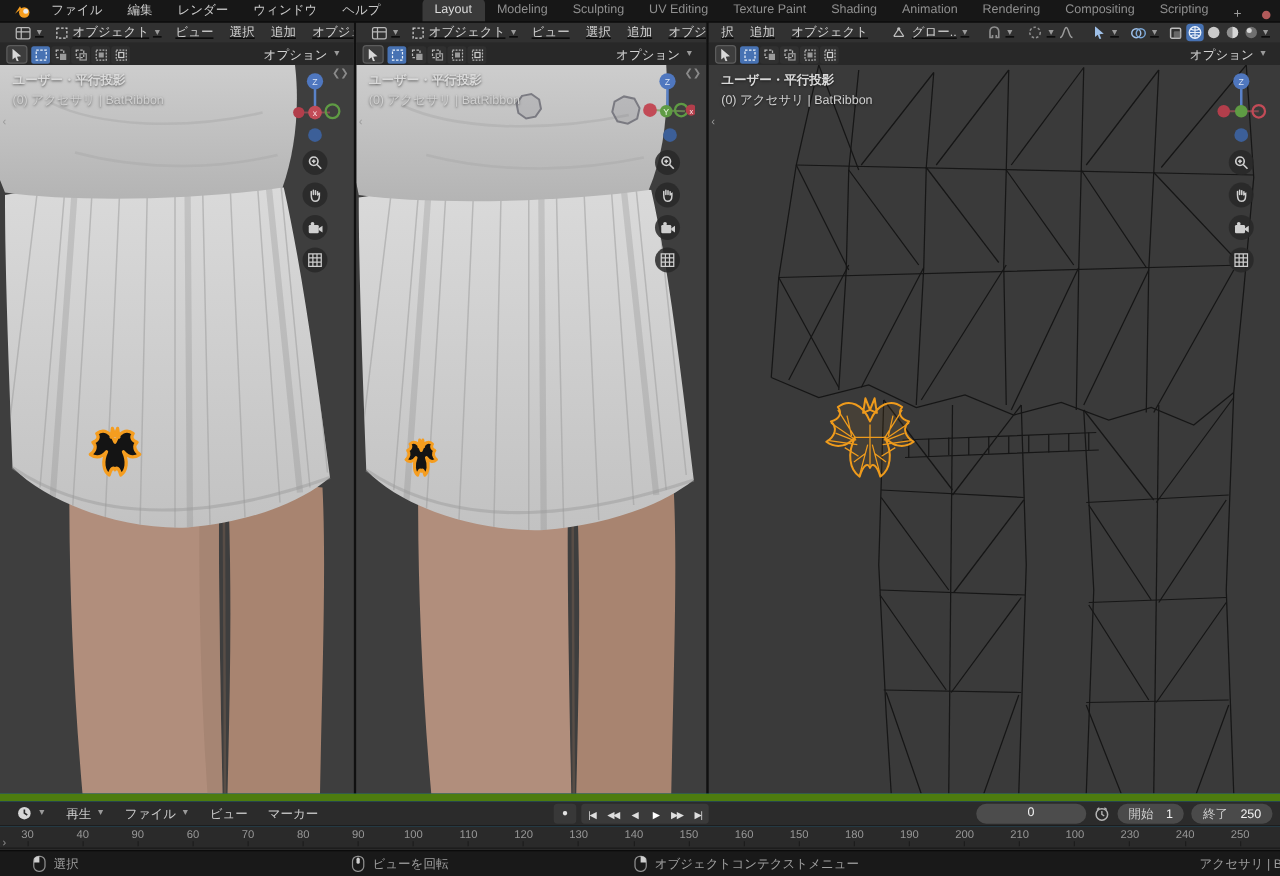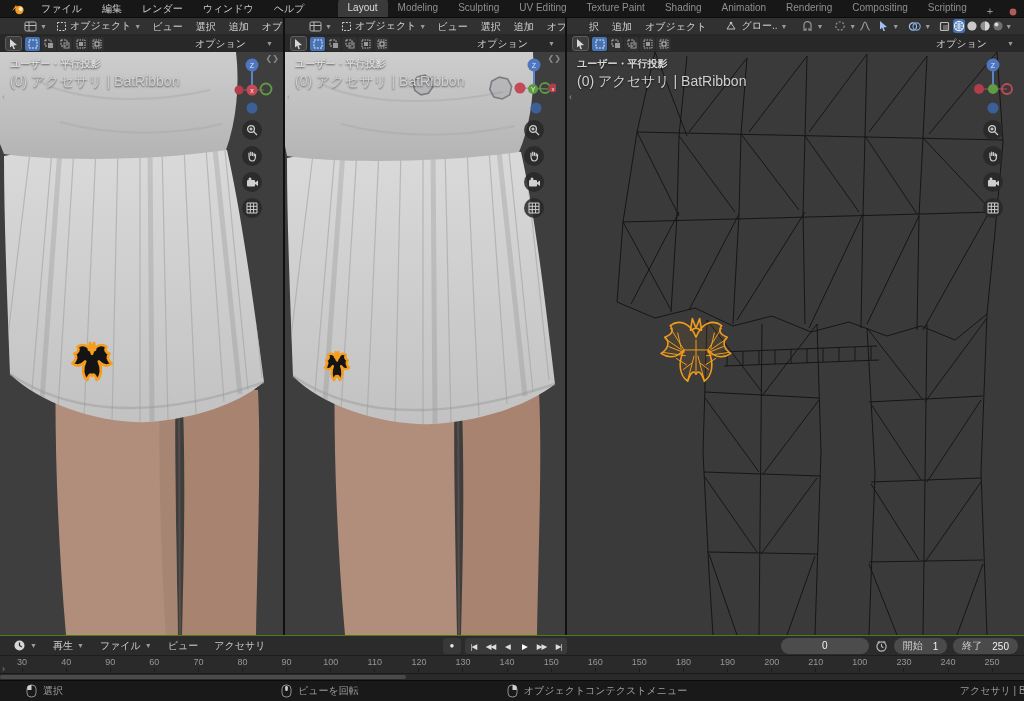--- a/index.html
+++ b/index.html
@@ -21,58 +21,58 @@
   .tab-plus { color:#9a9a9a; font-size:11px; background:none; border:none; padding:0 8px; }
   .topbar-right { margin-left:auto; display:flex; align-items:center; }
 
   
   .workarea { position:absolute; left:0; top:18px; width:1024px; height:617px; background:#101010; }
   .vp { position:absolute; top:0; height:617px; overflow:hidden; background:#3e3e3e; }
   .vp1 { left:0; width:283px; }
   .vp2 { left:285px; width:280px; }
   .vp3 { left:567px; width:457px; }
   .vph { position:absolute; left:0; top:0; right:0; height:17px; background:#313131;
-    display:flex; align-items:center; gap:1px; padding:0 20px; white-space:nowrap;
-    overflow:hidden; border-bottom:1px solid #272727; z-index:5; }
+    display:flex; align-items:center; gap:1px; padding:0 8px; white-space:nowrap;
+    overflow:hidden; border-bottom:1px solid #272727; z-index:5;text-decoration:underline; }
   .vps { position:absolute; left:0; top:17px; right:0; height:17px; background:#282828;
     display:flex; align-items:center; gap:3px; padding:0 5px; overflow:hidden; z-index:5; }
   .hmenu { color:#d2d2d2; font-size:10px; padding:0 6px; height:15px; line-height:15px; border-radius:2px; }
   .hdrop { display:flex; align-items:center; gap:3px; color:#d2d2d2; font-size:10px;
     padding:0 4px; height:15px; border-radius:2px; }
   .caret { font-size:7px; color:#9a9a9a; }
   .ibtn { display:flex; align-items:center; justify-content:center; height:15px; min-width:16px;
     border-radius:2px; color:#c0c0c0; }
   .toolbtn { width:17px; height:15px; background:#3d3d3d; border:1px solid #5c5c5c;
     border-radius:3px; display:flex; align-items:center; justify-content:center; }
   .selmodes { display:flex; gap:1px; }
   .selmode { width:15px; height:14px; border-radius:2px; background:#303030;
     display:flex; align-items:center; justify-content:center; }
   .selmode.active { background:#4772b3; }
   .spacer { flex:1; }
-  .options { display:flex; align-items:center; gap:20px; color:#d2d2d2; font-size:10px; padding:0 5px; }
+  .options { display:flex; align-items:center; gap:4px; color:#d2d2d2; font-size:10px; padding:0 5px; }
   .canvas { position:absolute; left:0; top:34px; right:0; height:583px; }
   .scene { position:absolute; left:0; top:0; width:100%; height:100%; }
   .overlay { position:absolute; left:10px; top:5px; z-index:6; pointer-events:none; }
   .ov1 { color:#dadada; font-size:10px; font-weight:bold; text-shadow:0 1px 2px rgba(0,0,0,.6); }
-  .ov2 { color:#d0d0d0; font-size:14px; margin-top:2px; text-shadow:0 1px 2px rgba(0,0,0,.6); }
+  .ov2 { color:#d0d0d0; font-size:10px; margin-top:2px; text-shadow:0 1px 2px rgba(0,0,0,.6); }
   .ovarrow { position:absolute; left:2px; top:40px; color:#9a9a9a; font-size:9px; z-index:6; }
   .navcol { position:absolute; right:8px; top:4px; width:46px; z-index:6;
     display:flex; flex-direction:column; align-items:center; }
   .navbtn { width:20px; height:20px; border-radius:50%; background:rgba(40,40,40,.85);
     display:flex; align-items:center; justify-content:center; margin-top:6px; }
   .corner-toggle { position:absolute; right:4px; top:2px; color:#8a8a8a; font-size:8px; z-index:6; }
 
   
   .sphere { width:14px; height:14px; border-radius:3px; display:flex; align-items:center;
     justify-content:center; }
   .sphere.active { background:#4772b3; }
 
   
   .timeline { position:absolute; left:0; top:635px; width:1024px; height:45px; background:#0ea5e9;
-    border-top:1px solid #4d7c0f; }
+    border-top:6px solid #4d7c0f; }
   .tl-header { position:relative; height:20px; background:#2b2b2b; display:flex; align-items:center;
     gap:2px; padding:0 6px; border-bottom:1px solid #1d1d1d; }
   .tl-menu { color:#cdcdcd; font-size:10px; padding:0 7px; display:flex; align-items:center; gap:4px; }
   .transport-wrap { position:absolute; left:443px; top:2px; display:flex; align-items:center; gap:4px; }
   .recbtn { width:18px; height:16px; background:#383838; border:none; border-radius:3px;
     color:#e3e3e3; font-size:8px; line-height:16px; }
   .transport { display:flex; background:#3a3a3a; border-radius:3px; overflow:hidden; }
   .tbtn { background:none; border:none; color:#dedede; font-size:7.5px; width:17px; height:16px;
     letter-spacing:-1px; font-family:inherit; }
   .tbtn:nth-child(4){ color:#fff; }
@@ -650,21 +650,21 @@
       </span>
       <span class="tl-menu">
           <span>再生</span>
           <span class="caret">▼</span>
         </span>
       <span class="tl-menu">
           <span>ファイル</span>
           <span class="caret">▼</span>
         </span>
       <span class="tl-menu">ビュー</span>
-      <span class="tl-menu">アクセサリ</span>
+      <span class="tl-menu">マーカー</span>
       <div class="transport-wrap">
         <button class="recbtn">●</button>
         <div class="transport">
             <button class="tbtn">|◀</button>
             <button class="tbtn">◀◀</button>
             <button class="tbtn">◀</button>
             <button class="tbtn">▶</button>
             <button class="tbtn">▶▶</button>
             <button class="tbtn">▶|</button>
           </div>

